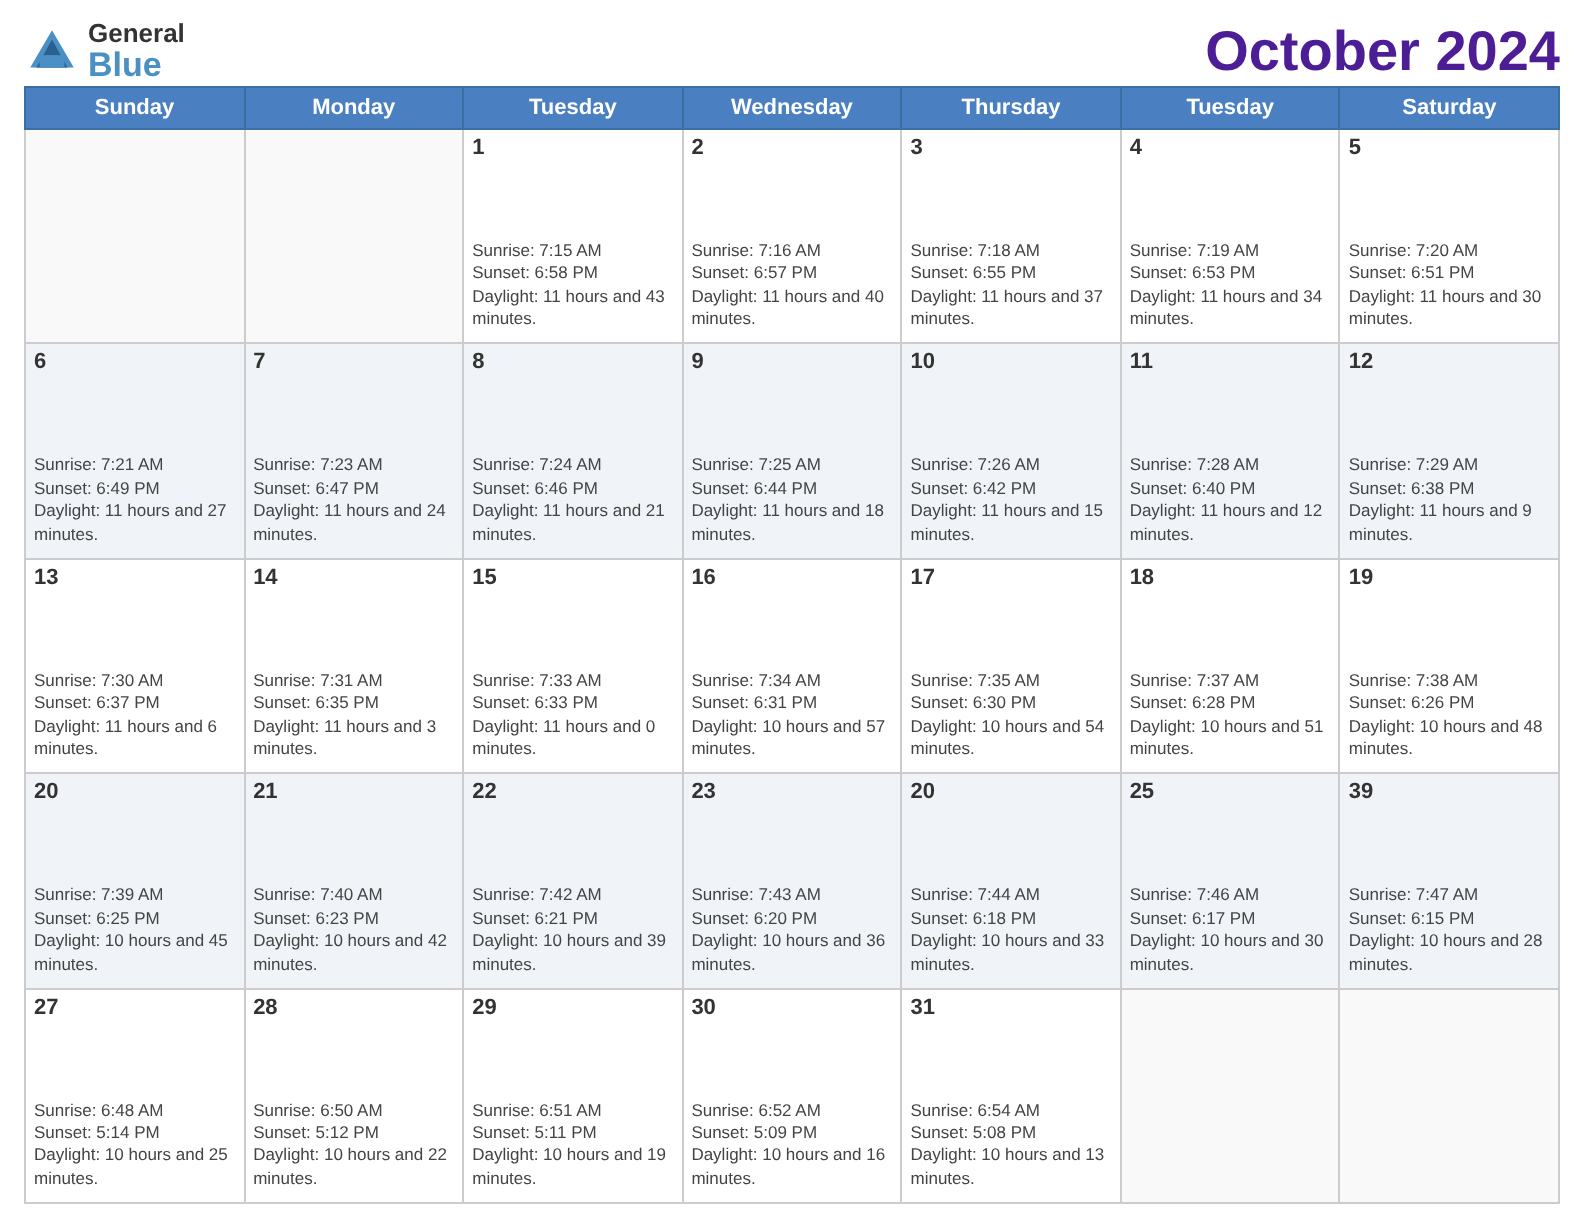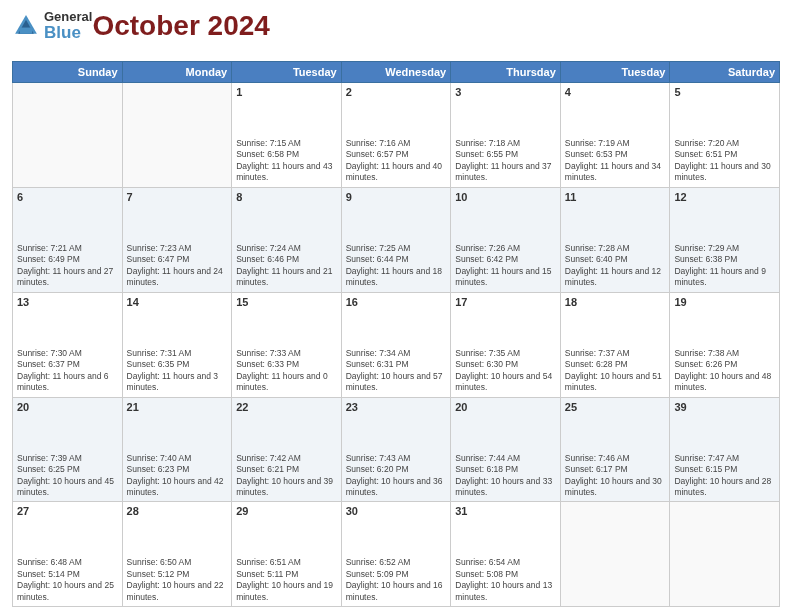--- a/index.html
+++ b/index.html
@@ -12,22 +12,23 @@
     }
     .page {
       width: 792px;
       height: 612px;
       padding: 10px 12px;
       display: flex;
       flex-direction: column;
     }
     .header {
       display: flex;
+      justify-content: space-between;
       align-items: flex-start;
-      margin-bottom: 18px;
+      margin-bottom: 0;
     }
     .logo {
       display: flex;
       align-items: center;
       gap: 4px;
     }
     .logo-text {
       display: flex;
       flex-direction: column;
       line-height: 1.1;
@@ -45,40 +46,40 @@
     .logo-icon {
       width: 28px;
       height: 28px;
     }
     .title-block {
       text-align: right;
     }
     .main-title {
       font-size: 28px;
       font-weight: bold;
-      color: #7f1d1d;
+      color: #4c1d95;
     }
     .sub-title {
       font-size: 13px;
       color: #555;
     }
     .calendar {
       flex: 1;
       border: 1px solid #ccc;
       border-collapse: collapse;
       width: 100%;
       table-layout: fixed;
     }
     .calendar th {
       background: #4a7fc1;
       color: #fff;
       font-size: 11px;
       font-weight: bold;
       padding: 4px 4px;
-      text-align: right;
+      text-align: center;
       border: 1px solid #3a6fa0;
     }
     .calendar td {
       border: 1px solid #ccc;
       vertical-align: top;
       padding: 3px 4px;
       font-size: 9px;
       color: #333;
       height: 82px;
     }

